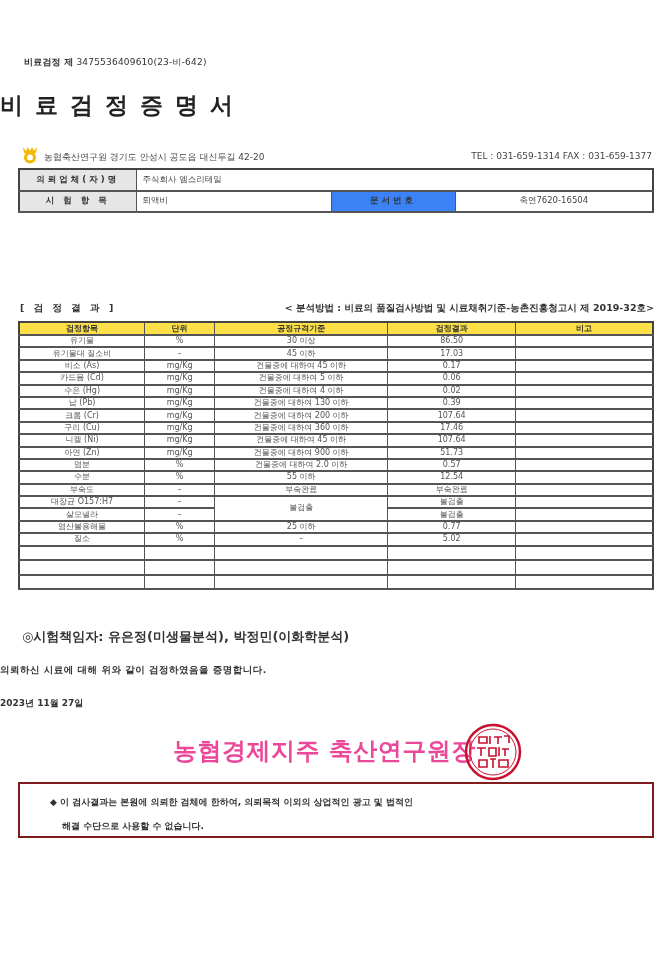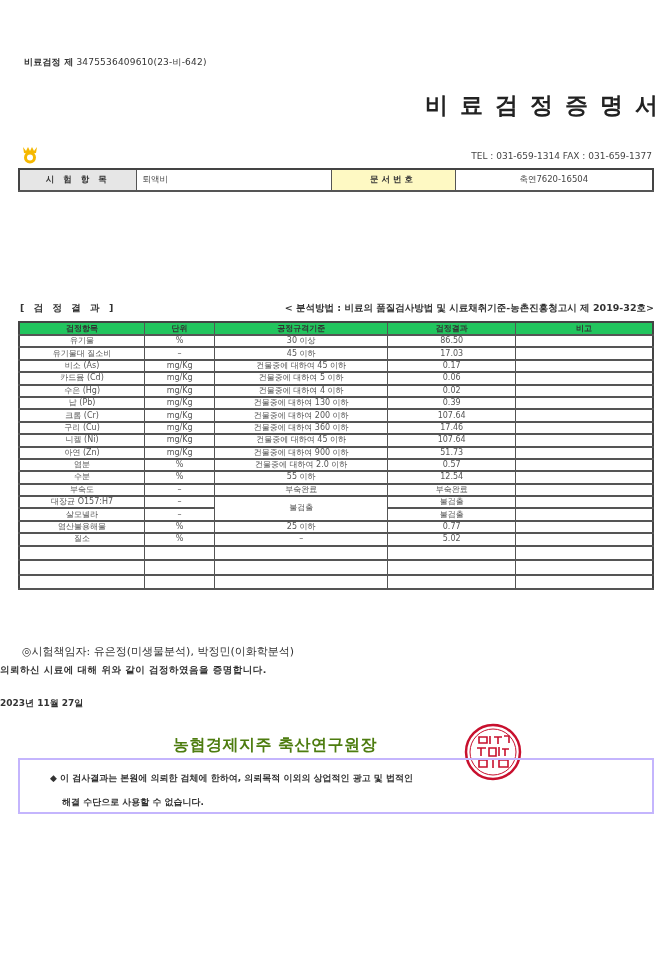--- a/index.html
+++ b/index.html
@@ -2,83 +2,88 @@
 <html><head>
   <meta charset="utf-8">
   <style>
     * { box-sizing: border-box; margin: 0; padding: 0; }
     html, body { width: 670px; height: 980px; background: #ffffff; }
     body { font-family: "DejaVu Sans", "Liberation Sans", sans-serif; color: #222; position: relative; overflow: hidden; }
 
     .docno { position: absolute; left: 24px; top: 56px; font-size: 9px; color: #333; letter-spacing: 0.2px; }
     .docno .lbl { font-weight: bold; }
 
-    .title { position: absolute; left: 0; width: 670px; top: 90px; text-align: right; font-size: 23px; font-weight: bold; letter-spacing: 12px; color: #222; }
+    .title { position: absolute; left: 0; width: 670px; top: 90px; text-align: left; font-size: 23px; font-weight: bold; letter-spacing: 12px; color: #222; }
 
     .issuer { position: absolute; left: 20px; top: 146px; width: 632px; height: 20px; font-size: 9px; color: #444; }
     .issuer .logo { position: absolute; left: 0; top: 0; width: 20px; height: 18px; }
     .issuer .addr { position: absolute; left: 24px; top: 5px; }
     .issuer .contact { position: absolute; right: 0; top: 5px; }
 
     table { border-collapse: collapse; }
     .info { position: absolute; left: 18px; top: 168px; width: 636px; border: 2px solid #444; }
     .info td { border: 1px solid #555; height: 21.5px; font-size: 8.5px; padding: 0 6px; color: #444; }
     .info td.lbl { background: #e6e6e6; font-weight: bold; text-align: center; color: #333; width: 117px; letter-spacing: 3px; }
-    .info td.lbl2 { background: #fef9c3; font-weight: bold; text-align: center; color: #333; letter-spacing: 3px; width: 124px; margin-left: 16px; }
+    .info td.lbl2 { background: #3b82f6; font-weight: bold; text-align: center; color: #333; letter-spacing: 3px; width: 124px; margin-left: 16px; }
     .info td.ctr { text-align: center; }
     .info tr { border-bottom: 2px solid #555; }
 
     .res-head { position: absolute; left: 20px; top: 302px; width: 634px; font-size: 9.5px; font-weight: bold; color: #333; }
     .res-head .l { position: absolute; left: 0; top: 0; letter-spacing: 3px; }
     .res-head .r { position: absolute; right: 0; top: 0; }
 
     .results { position: absolute; left: 18px; top: 321px; width: 636px; border: 2px solid #444; }
     .results td, .results th { border: 1px solid #555; font-size: 8px; text-align: center; color: #555; height: 12.4px; line-height: 10px; padding: 0 2px; }
-    .results th { background: #22c55e; font-weight: bold; color: #333; height: 13px; }
+    .results th { background: #fde047; font-weight: bold; color: #333; height: 13px; }
     .results tr { border-bottom: 2px solid #555; }
     .results col.c1 { width: 126px; }
     .results col.c2 { width: 70px; }
     .results col.c3 { width: 174px; }
     .results col.c4 { width: 128px; }
     .results col.c5 { width: 138px; }
     .results td.empty { height: 14.5px; }
 
-    .tester { position: absolute; left: 22px; top: 644px; font-size: 11px; font-weight: normal; color: #333; }
+    .tester { position: absolute; left: 22px; top: 628px; font-size: 13px; font-weight: bold; color: #333; }
 
     .certify { position: absolute; left: 0; width: 670px; top: 664px; text-align: left; font-size: 9.5px; font-weight: bold; color: #333; letter-spacing: 0.5px; }
     .date { position: absolute; left: 0; width: 670px; top: 697px; font-size: 9px; font-weight: bold; color: #333; }
 
-    .signer { position: absolute; left: 173px; top: 735px; font-size: 16px; font-weight: bold; color: #4d7c0f; letter-spacing: 0.5px; }
+    .signer { position: absolute; left: 173px; top: 735px; font-size: 24px; font-weight: bold; color: #ec4899; letter-spacing: 0.5px; }
     .seal { position: absolute; left: 462px; top: 722px; width: 62px; height: 60px; }
 
-    .notice { position: absolute; left: 18px; top: 758px; width: 636px; height: 56px; border: 2px solid #c4b5fd; font-size: 9px; font-weight: bold; color: #333; }
+    .notice { position: absolute; left: 18px; top: 782px; width: 636px; height: 56px; border: 2px solid #7f1d1d; font-size: 9px; font-weight: bold; color: #333; }
     .notice .line1 { position: absolute; left: 30px; top: 12px; }
     .notice .line2 { position: absolute; left: 42px; top: 36px; }
   </style>
 </head>
 <body>
 
 <div class="docno">
   <span class="lbl">비료검정 제</span>
   <span>3475536409610(23-비-642)</span>
 </div>
 
 <div class="title">비료검정증명서</div>
 
 <div class="issuer">
   <svg class="logo" viewBox="0 0 20 18">
     <path d="M3 1 L6 5 L8 1 L10 5 L12 1 L14 5 L17 1 L16 7 L4 7 Z" fill="#f5b800"></path>
     <circle cx="10" cy="11.5" r="6" fill="#f5b800"></circle>
     <circle cx="10" cy="11.5" r="3" fill="#ffffff"></circle>
   </svg>
+  <span class="addr">농협축산연구원 경기도 안성시 공도읍 대신두길 42-20</span>
   <span class="contact">TEL : 031-659-1314  FAX : 031-659-1377</span>
 </div>
 
 <table class="info">
   <tbody>
+      <tr>
+    <td class="lbl">의뢰업체(자)명</td>
+    <td colspan="3">주식회사 엠스리테일</td>
+  </tr>
   <tr>
     <td class="lbl">시 험 항 목</td>
     <td style="width:195px">퇴액비</td>
     <td class="lbl2">문서번호</td>
     <td class="ctr">축연7620-16504</td>
   </tr>
 </tbody>
   </table>
 
 <div class="res-head">

